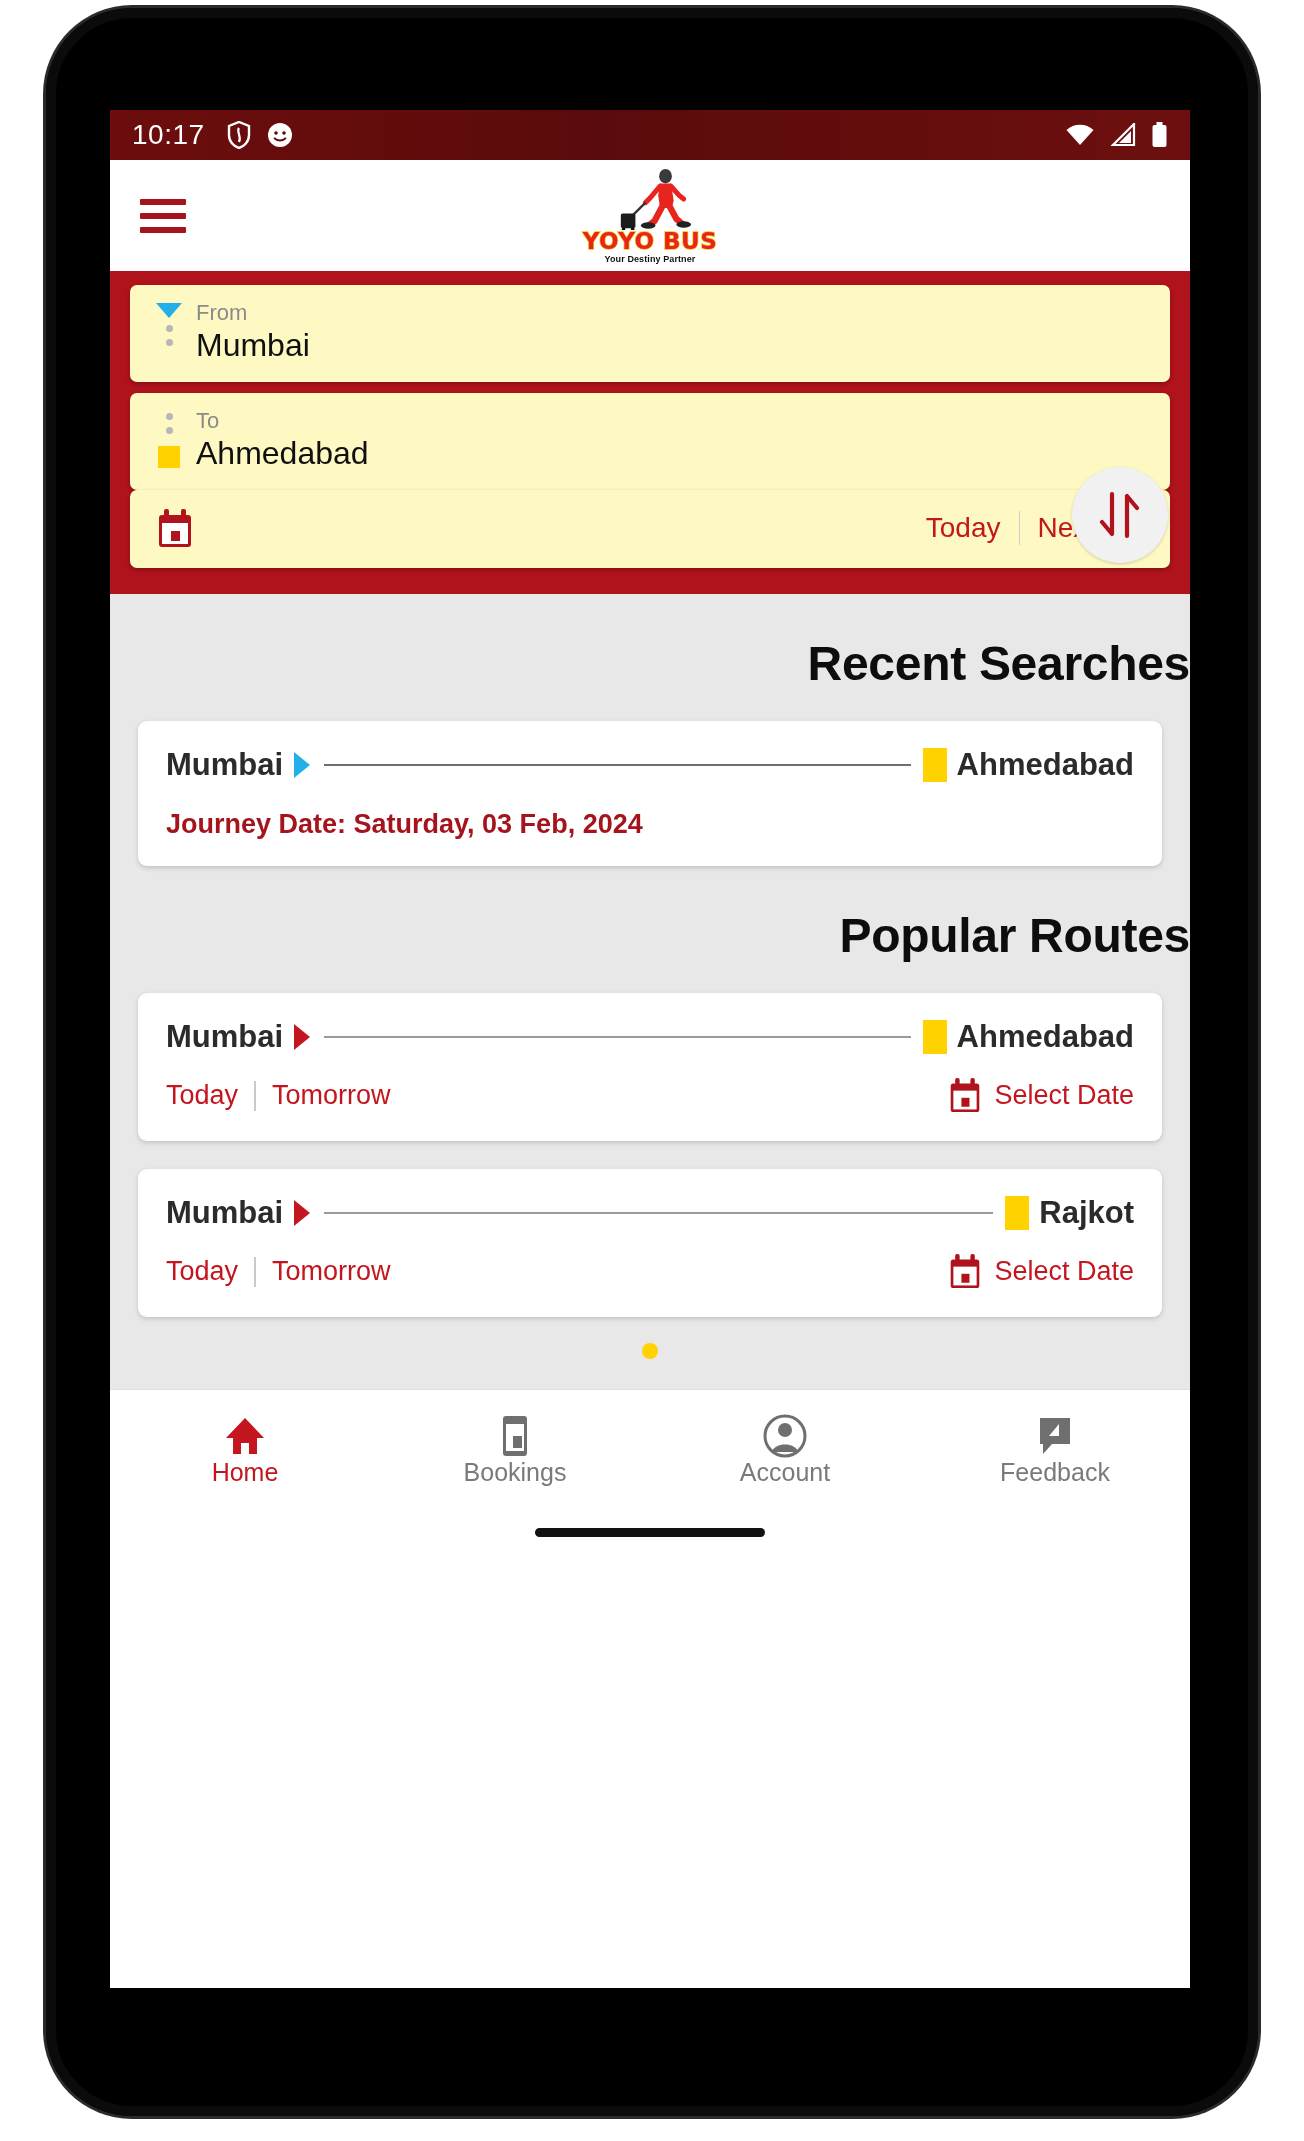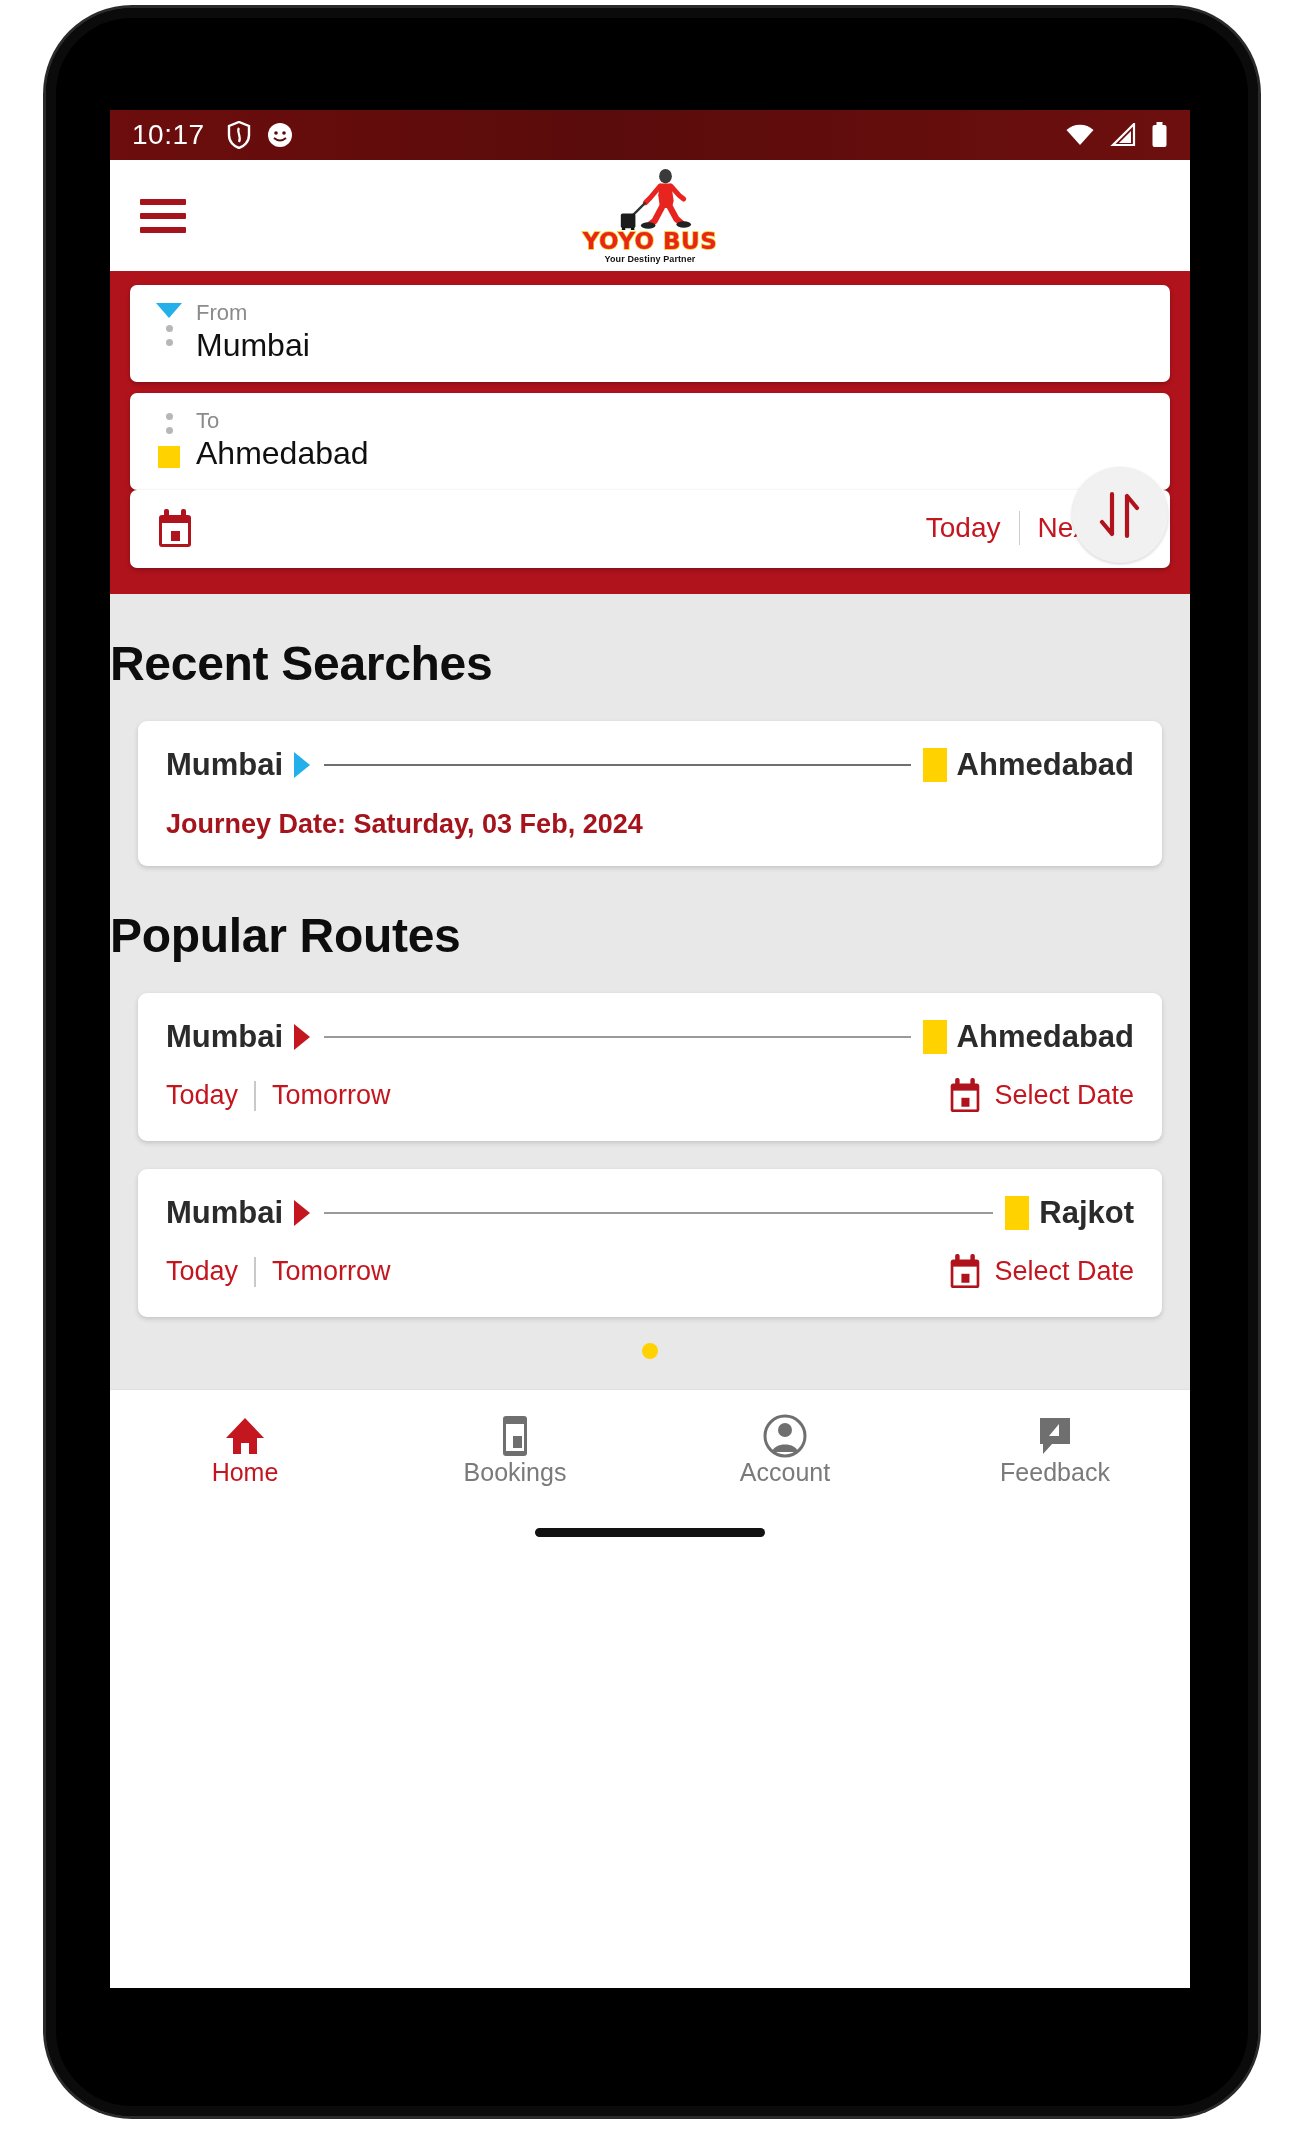--- a/index.html
+++ b/index.html
@@ -94,21 +94,21 @@
     font-size: 9px; color: #111; font-weight: 700; margin-top: 1px; letter-spacing: 0.1px;
   }
 
   
   #search-panel {
     background: #b0131c;
     padding: 14px 20px 26px 20px;
     position: relative;
   }
   .field-card {
-    background: #ffffff;
+    background: #fef9c3;
     border-radius: 7px;
     box-shadow: 0 2px 4px rgba(0,0,0,0.25);
     padding: 16px 22px 18px 22px;
     position: relative;
   }
   .field-card + .field-card { margin-top: 11px; }
   .field-label { font-size: 22px; color: #8b8b8b; line-height: 1.05; }
   .field-value { font-size: 32px; color: #101010; line-height: 1.15; margin-top: 3px; }
 
   .from-row, .to-row { display: flex; align-items: flex-start; }
@@ -161,21 +161,21 @@
     box-shadow: 0 3px 5px rgba(0,0,0,0.25);
     cursor: pointer;
   }
 
   
   #content {
     background: #e8e8e8;
     padding-bottom: 8px;
   }
   .section-title {
-    text-align: left;
+    text-align: right;
     font-size: 48px;
     font-weight: 700;
     color: #0d0d0d;
     padding: 42px 0 30px 0;
     letter-spacing: -0.3px;
   }
   .route-card {
     background: #ffffff;
     border-radius: 9px;
     margin: 0 28px;

